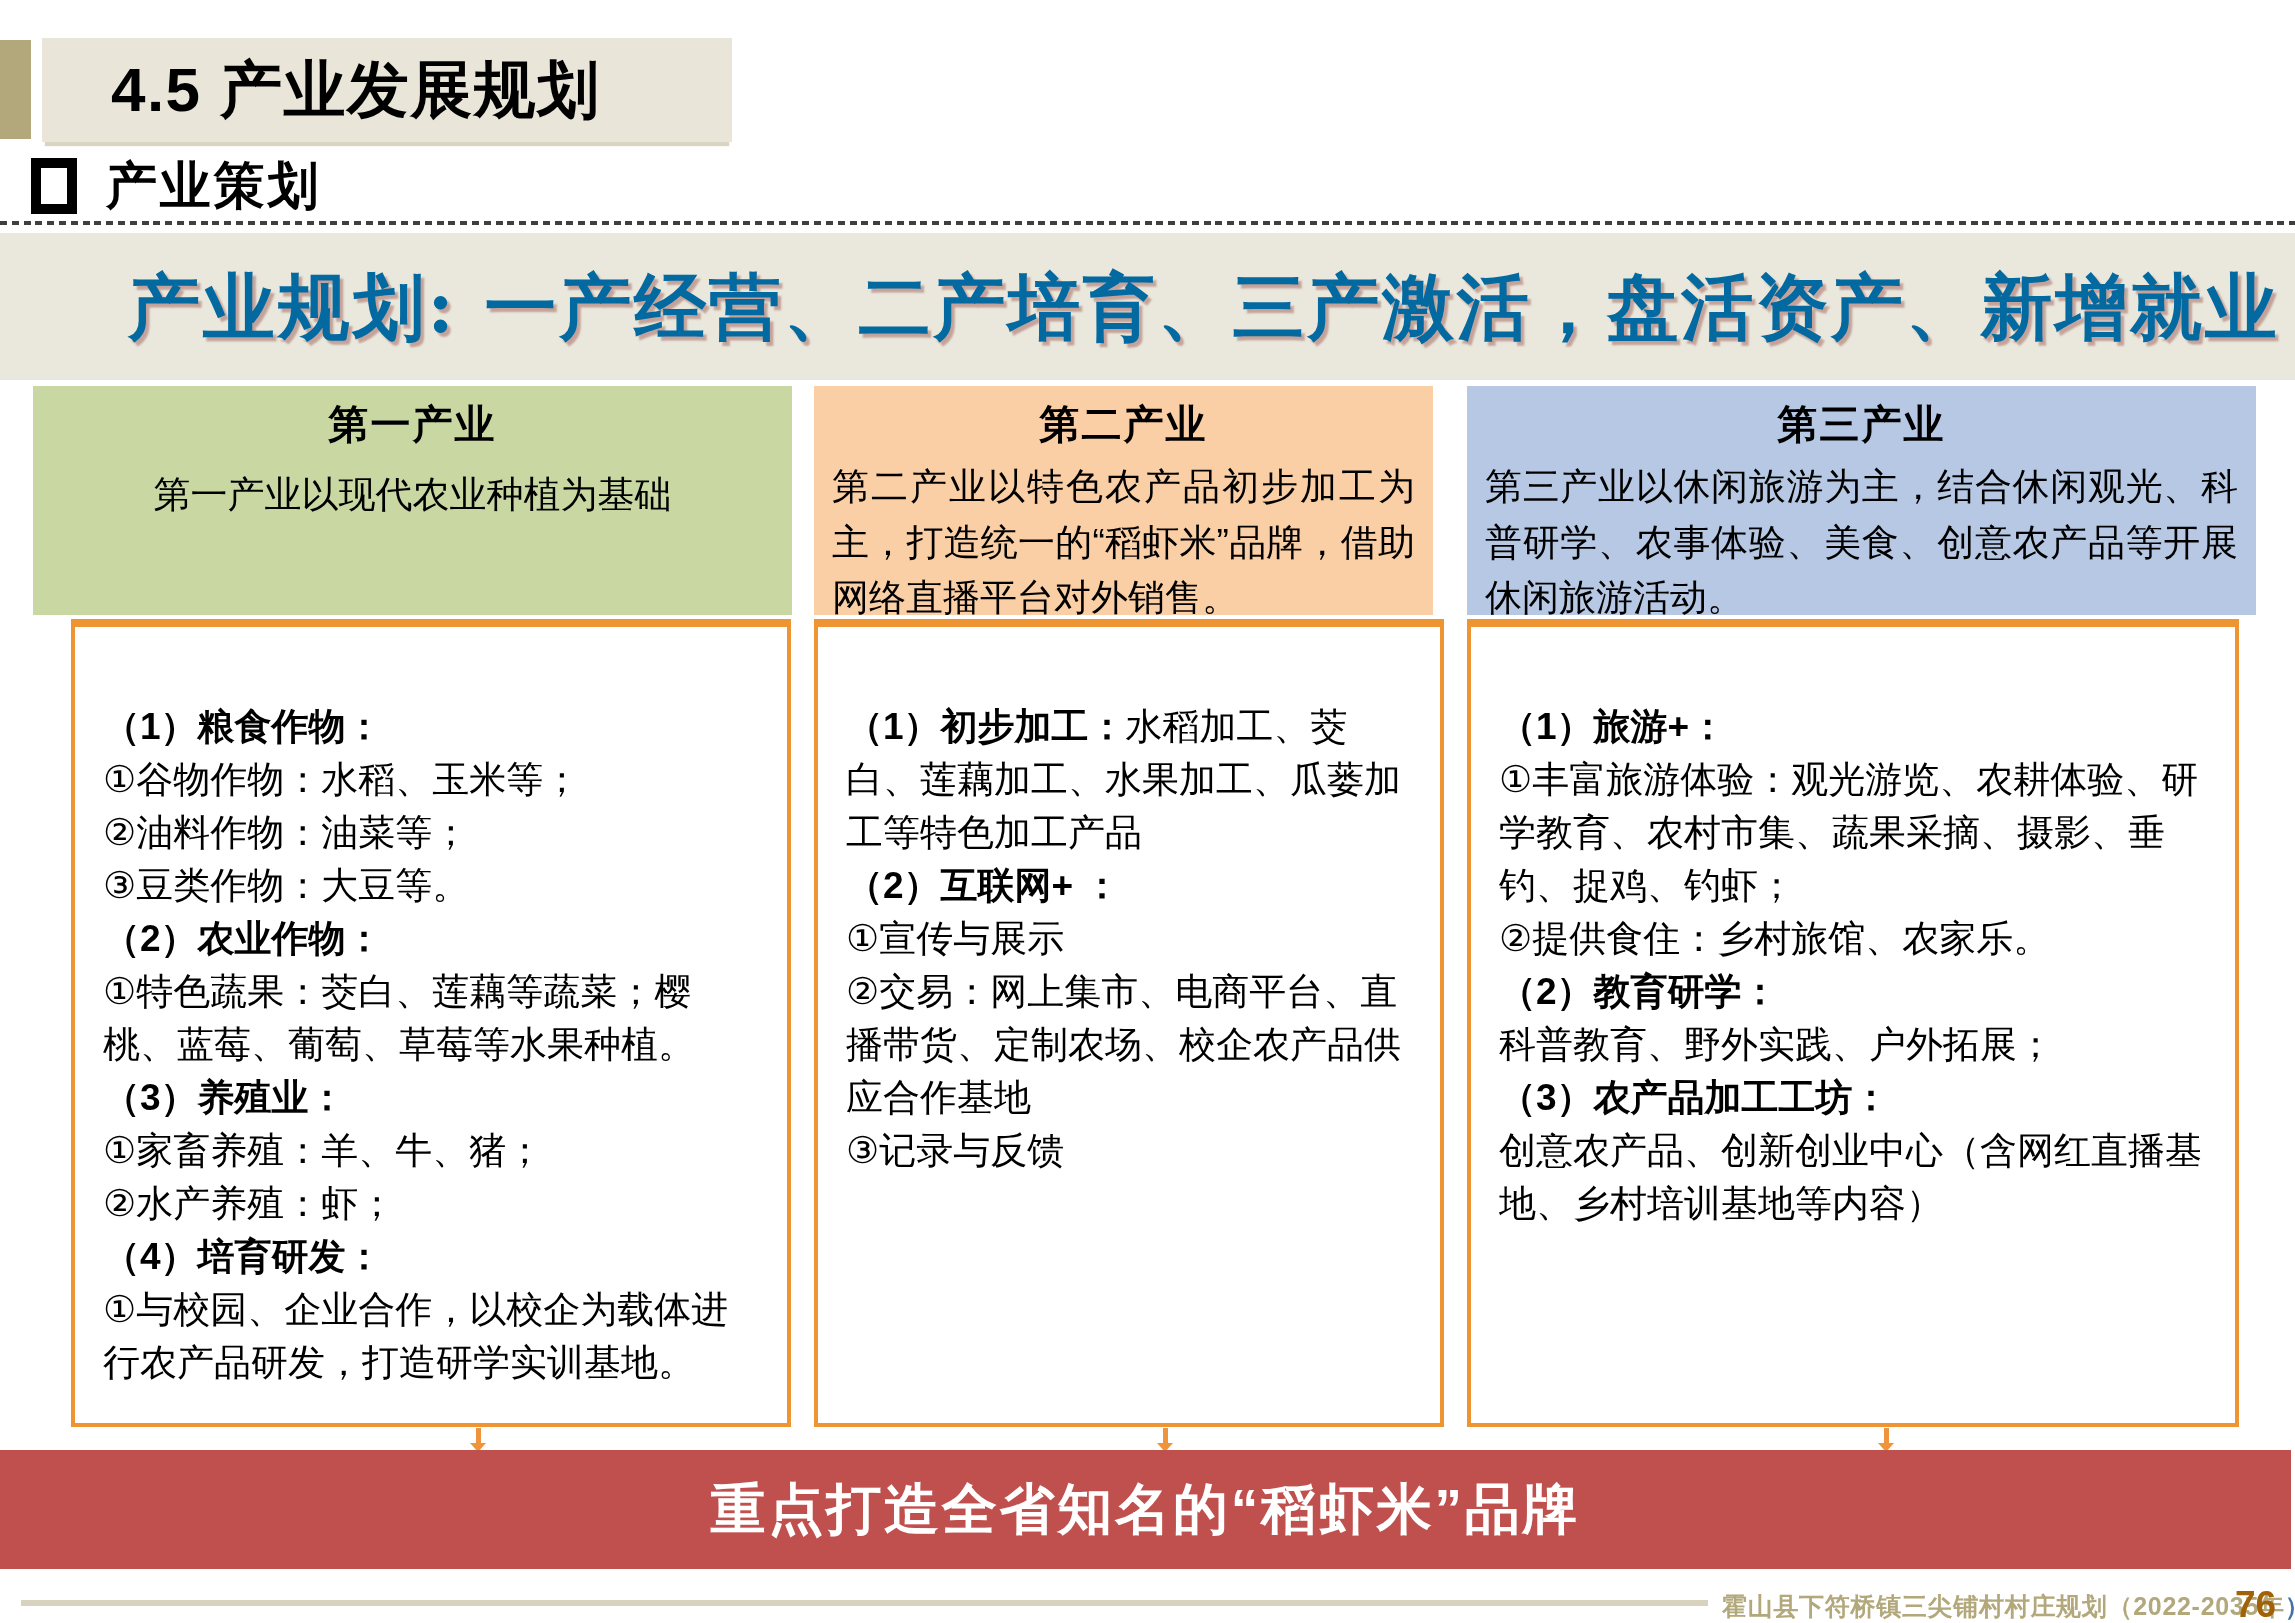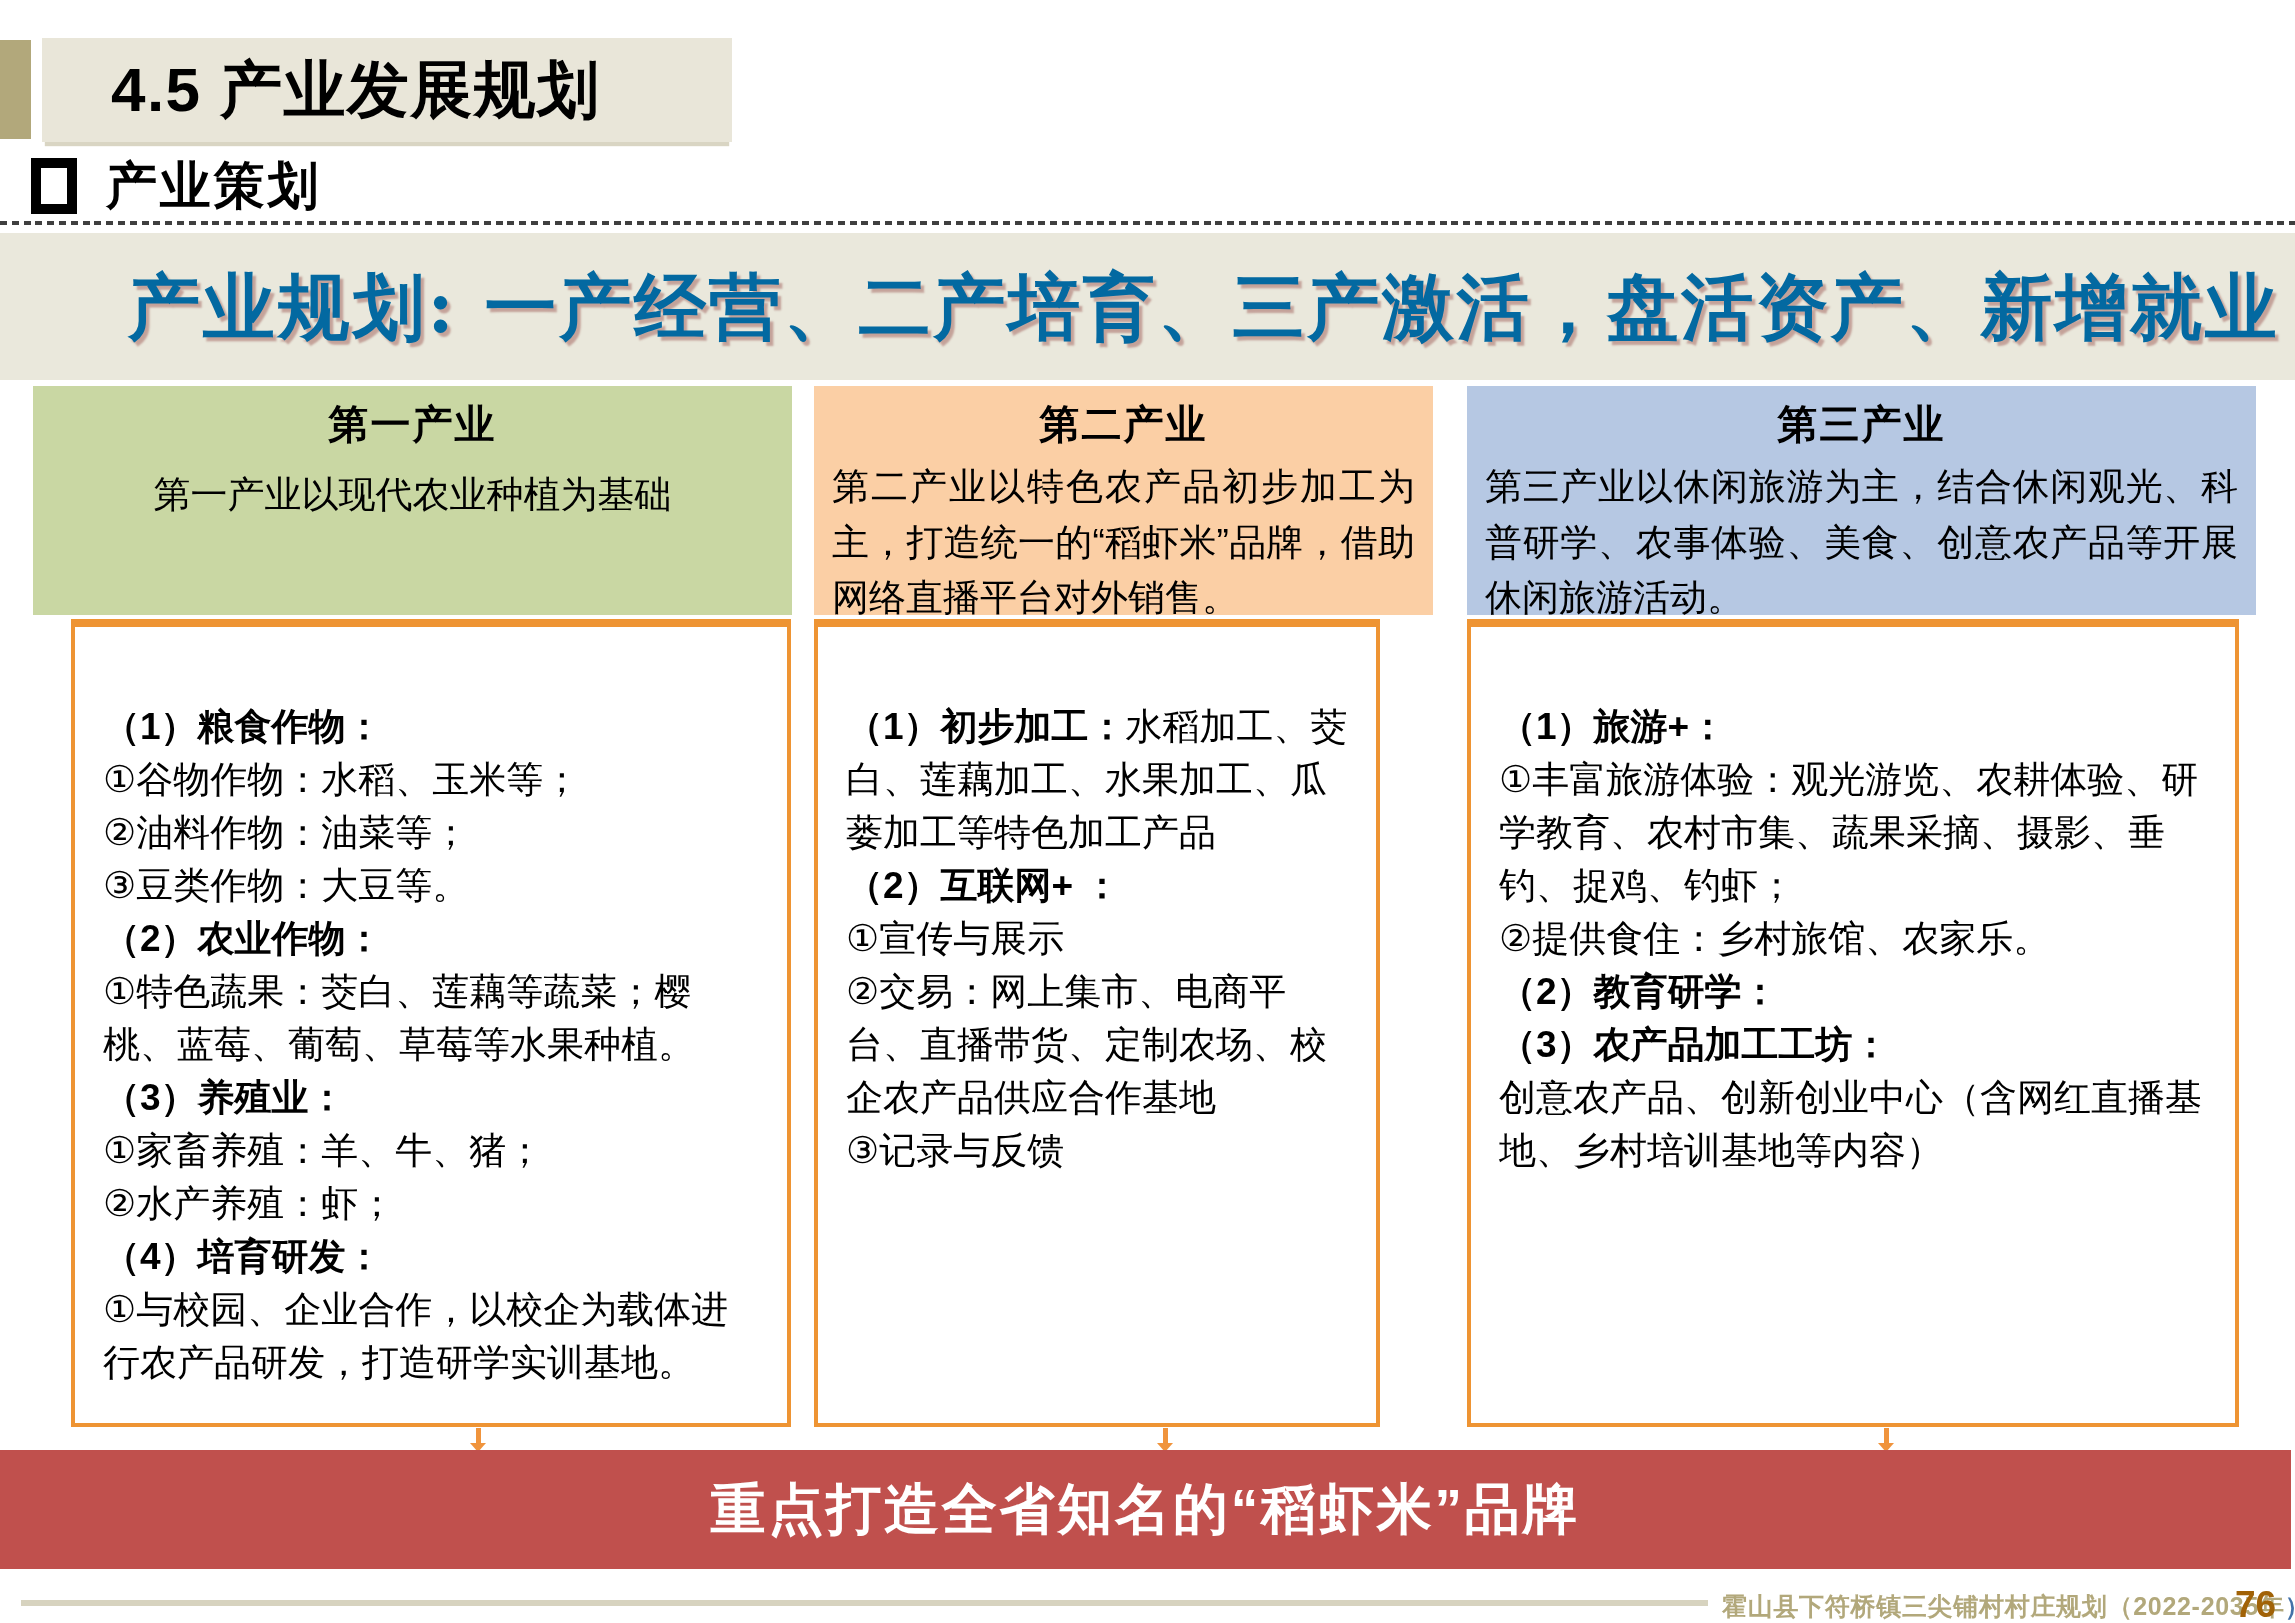--- a/index.html
+++ b/index.html
@@ -41,21 +41,21 @@
   .col3h{left:1467px;width:789px;background:#b6c8e3;}
   .col-title{text-align:center;font-size:40px;font-weight:bold;letter-spacing:2.1px;padding-top:11px;}
   .col-summary{font-size:37px;line-height:1.5;padding:7px 18px 0 18px;text-align:justify;}
   .col1h .col-summary{text-align:center;padding-top:15.3px;}
   
   .detail-box{
     position:absolute;top:619px;height:808px;background:#ffffff;box-sizing:border-box;
     border:4.2px solid #ee9433;border-top-width:8.3px;
   }
   .box1{left:71px;width:720px;}
-  .box2{left:814px;width:566px;}
+  .box2{left:814px;width:630px;}
   .box3{left:1467px;width:772px;}
   .detail-content{padding:73px 23.6px 0 28px;font-size:37px;line-height:53px;}
   .dline b{font-weight:bold;}
   
   .connector{position:absolute;top:1428px;width:4.9px;height:15.3px;background:#f0943c;}
   .connector::after{
     content:"";position:absolute;left:-6.2px;top:15.3px;width:0;height:0;
     border-left:8.3px solid transparent;border-right:8.3px solid transparent;
     border-top:9.7px solid #f0943c;
   }
@@ -128,20 +128,21 @@
       <div class="dline">②交易：网上集市、电商平台、直播带货、定制农场、校企农产品供应合作基地</div>
       <div class="dline">③记录与反馈</div>
     </div>
 </div>
 <div class="detail-box box3">
   <div class="detail-content">
       <div class="dline"><b>（1）旅游+：</b></div>
       <div class="dline">①丰富旅游体验：观光游览、农耕体验、研学教育、农村市集、蔬果采摘、摄影、垂钓、捉鸡、钓虾；</div>
       <div class="dline">②提供食住：乡村旅馆、农家乐。</div>
       <div class="dline"><b>（2）教育研学：</b></div>
+      <div class="dline">科普教育、野外实践、户外拓展；</div>
       <div class="dline"><b>（3）农产品加工工坊：</b></div>
       <div class="dline">创意农产品、创新创业中心（含网红直播基地、乡村培训基地等内容）</div>
     </div>
 </div>
 
 <div class="connector conn1"></div>
 <div class="connector conn2"></div>
 <div class="connector conn3"></div>
 
 <div class="bottom-banner">重点打造全省知名的“稻虾米”品牌</div>

